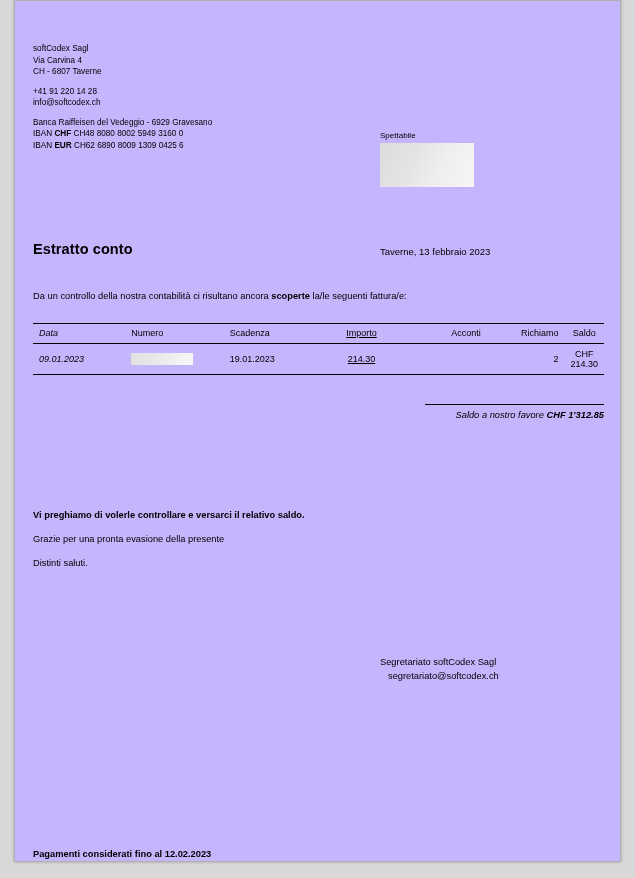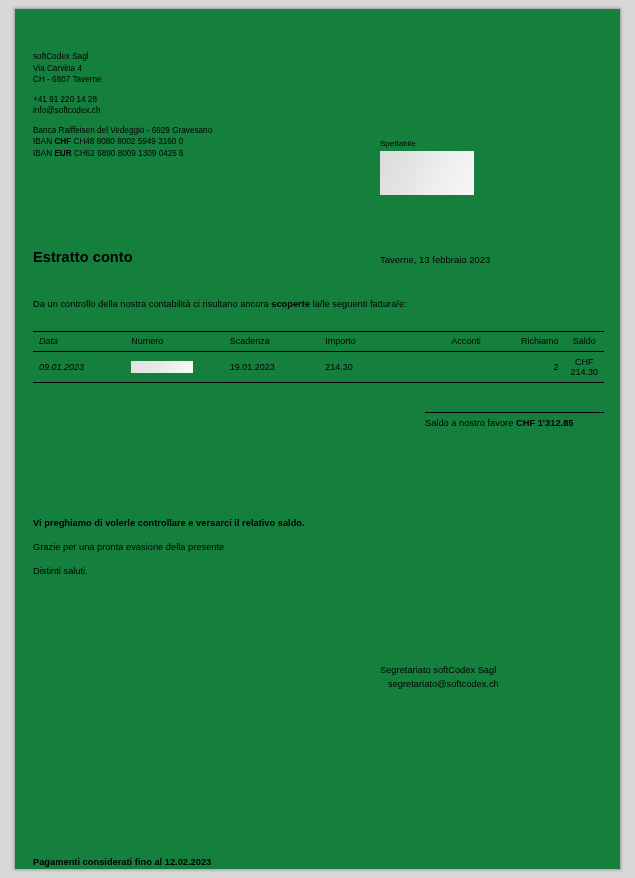--- a/index.html
+++ b/index.html
@@ -11,24 +11,24 @@
   #page {
     position: relative;
     width: 635px;
     height: 878px;
     background: #d8d8d8;
     overflow: hidden;
   }
   .sheet {
     position: absolute;
     left: 14px;
-    top: 8px;
+    top: 0;
     width: 607px;
     height: 862px;
-    background: #15803d;
+    background: #c4b5fd;
     border: 1px solid #b0b0b0;
     box-shadow: 0 0 3px rgba(0,0,0,0.25);
     box-sizing: border-box;
   }
   .inner {
     position: absolute;
     left: 0; top: 0; right: 0; bottom: 0;
     padding: 0;
   }
 
@@ -112,43 +112,45 @@
     padding: 5px 6px 5px 6px;
     font-size: 9px;
   }
   .table tbody tr.last td {
     border-bottom: 1px solid #000;
     margin-top: 40px;
   }
   .c-data   { text-align: left;  width: 88px; font-style: italic; }
   .c-numero { text-align: left;  width: 92px; }
   .c-scad   { text-align: left;  width: 92px; }
-  .c-imp    { text-align: left; width: 82px; }
+  .c-imp    { text-align: center; width: 82px; text-decoration: underline; }
   .c-acc    { text-align: right; width: 80px; }
   .c-ric    { text-align: right; width: 72px; }
   .c-saldo  { text-align: center; }
 
   .cell-redact {
     display: inline-block;
     width: 62px;
     height: 12px;
     background: linear-gradient(120deg, #e0e0e0 0%, #e8e8e8 40%, #f2f2f2 75%, #f7f7f7 100%);
     vertical-align: middle;
   }
 
   
   .total {
     position: absolute;
     left: 410px;
     top: 403px;
     width: 179px;
+    text-align: right;
     font-size: 9.3px;
     color: #000;
     border-top: 1px solid #000;
     padding-top: 5px;
+    font-style: italic;
   }
   .total b { font-weight: bold; }
 
   
   .para {
     position: absolute;
     left: 18px;
     font-size: 9.3px;
     color: #000;
   }

